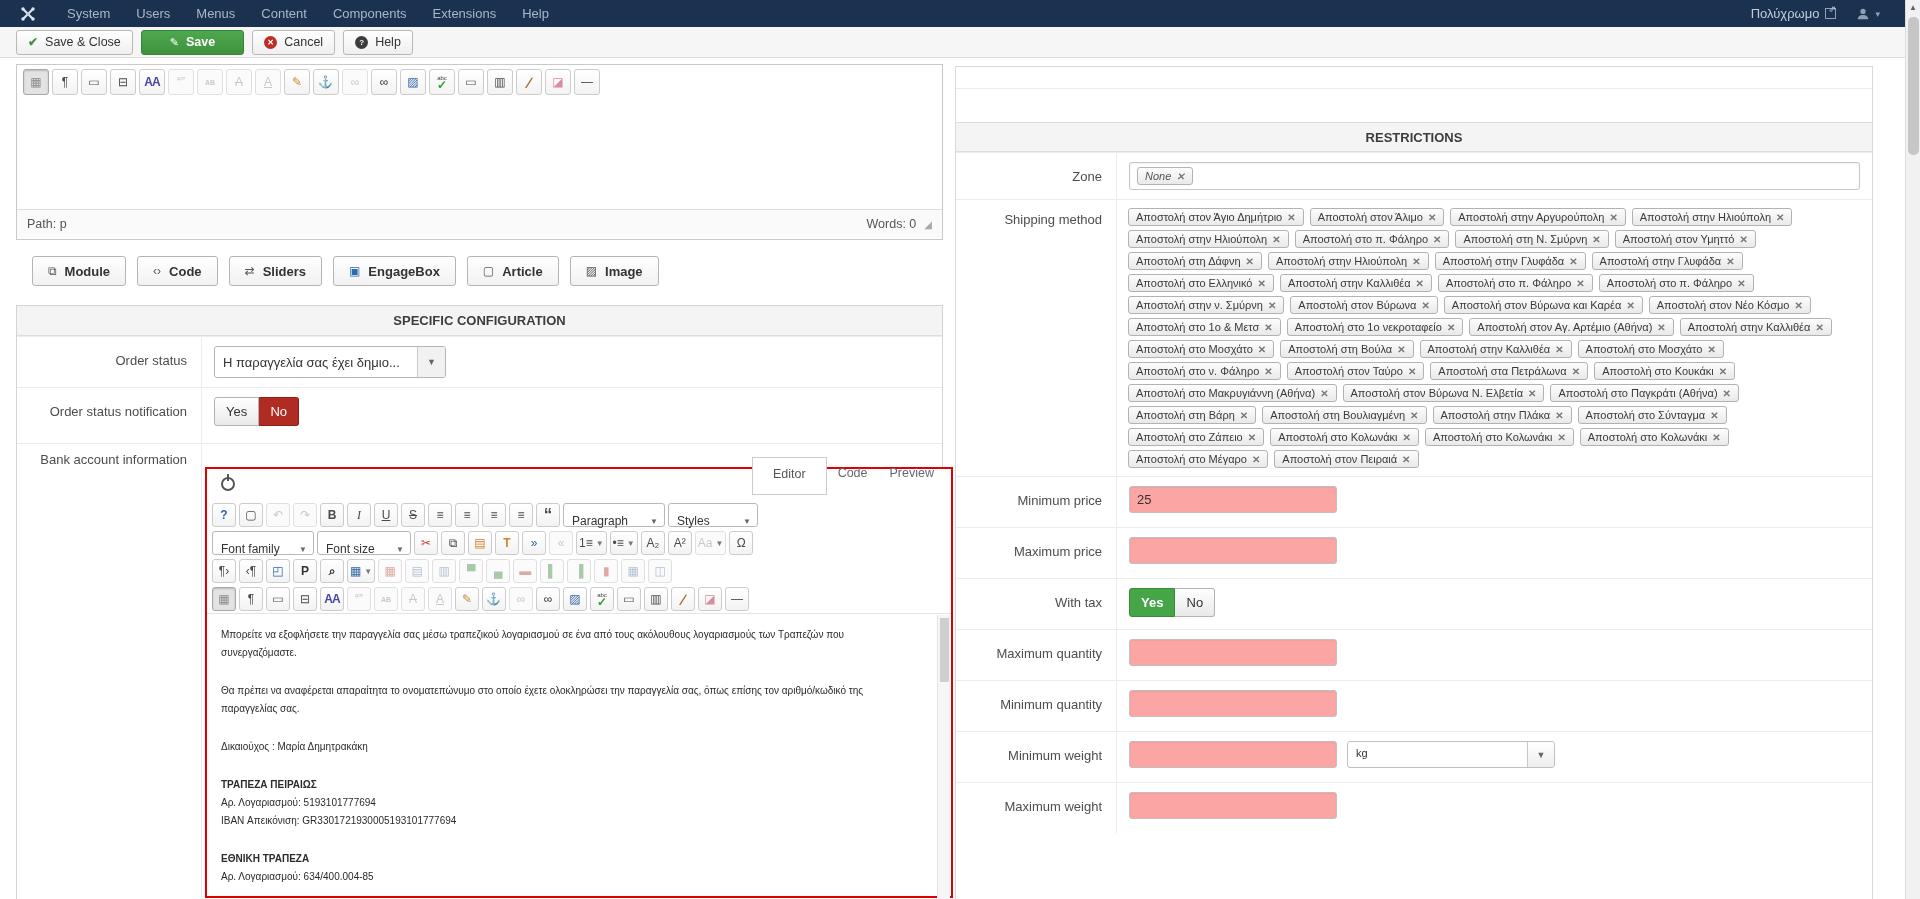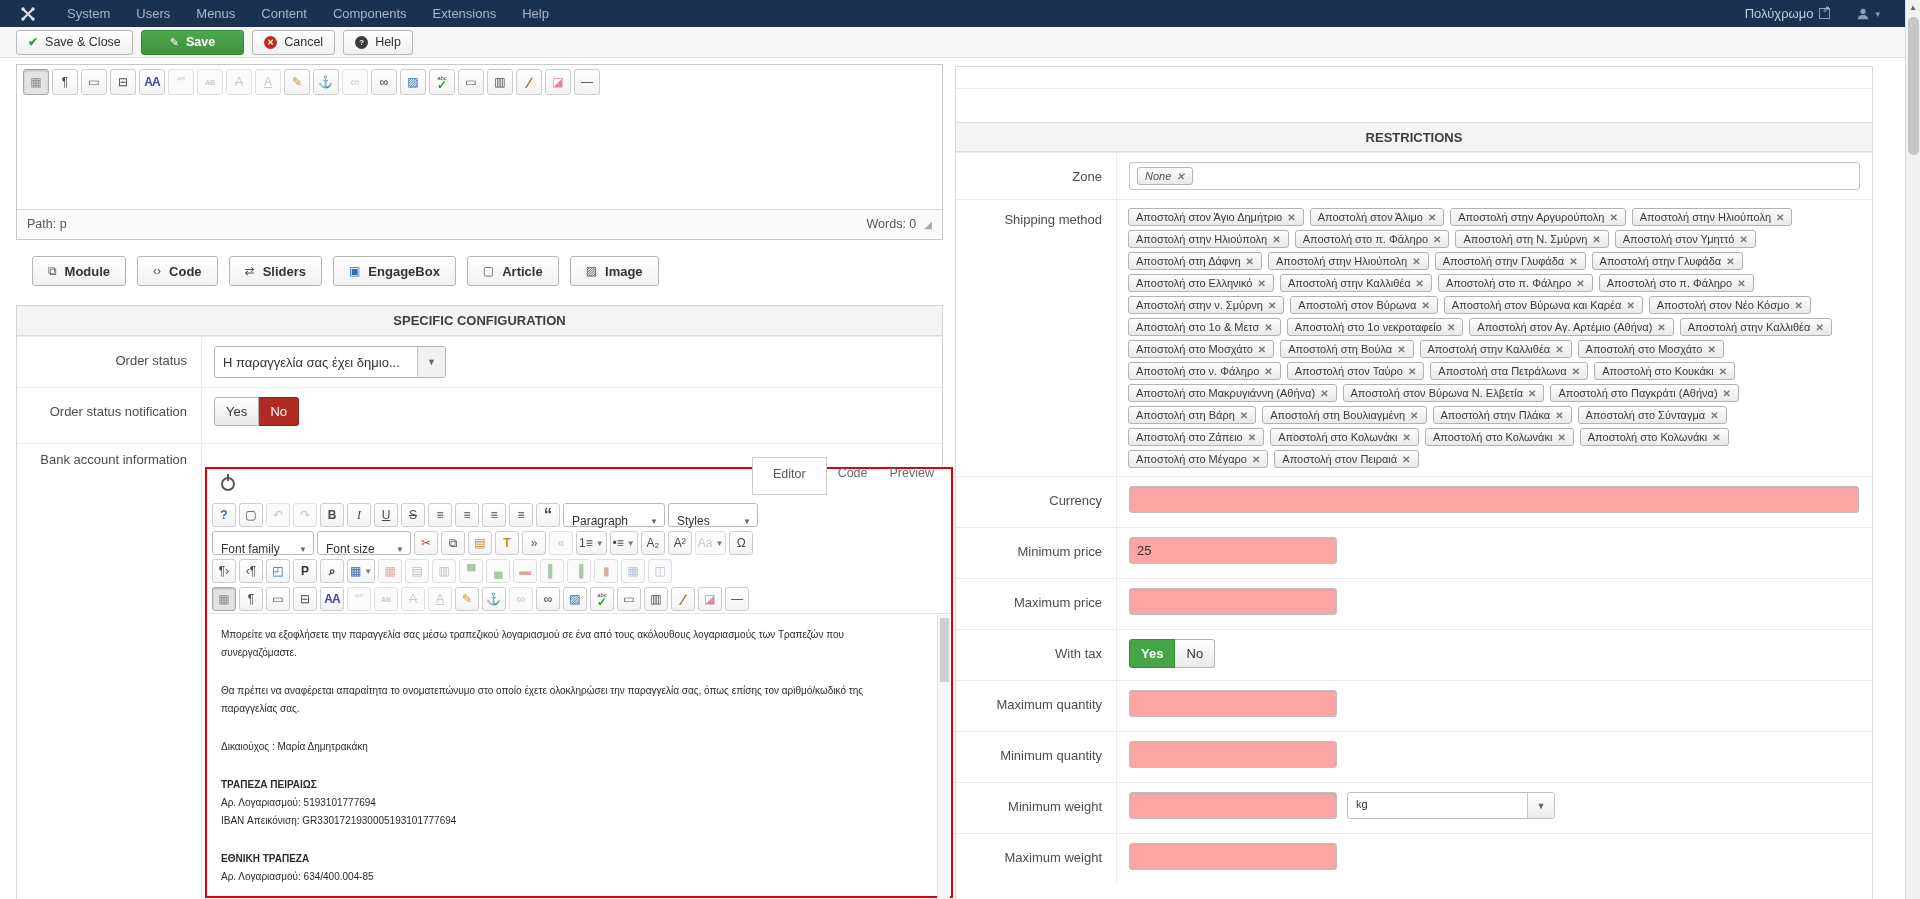--- a/index.html
+++ b/index.html
@@ -6,21 +6,21 @@
   html,body { width:1920px; height:899px; overflow:hidden; background:#fff;
     font-family:"Liberation Sans", sans-serif; color:#333; }
   #app { position:relative; width:1920px; height:899px; overflow:hidden; background:#fff; }
 
   
   .topbar { position:absolute; left:0; top:0; width:1920px; height:27px; background:#1b3150;
     display:flex; align-items:center; }
   .brand { margin:0 18px 0 20px; display:flex; align-items:center; }
   .menu { display:flex; list-style:none; }
   .menu li { color:#aab7c6; font-size:13px; padding:0 13px; cursor:pointer; line-height:27px; }
-  .topbar-right { margin-left:auto; display:flex; align-items:center; margin-right:40px; gap:26px; }
+  .topbar-right { margin-left:auto; display:flex; align-items:center; margin-right:40px; gap:20px; }
   .site-link { color:#c3cdd9; font-size:13px; display:flex; align-items:center; gap:6px; cursor:pointer; }
   .ext-ic { display:inline-block; width:11px; height:11px; border:1px solid #8fa0b5; position:relative; }
   .ext-ic:before { content:"⇗"; position:absolute; top:-5px; left:2px; font-size:9px; color:#c3cdd9; }
   .user-ic { width:14px; height:14px; fill:#8fa0b5; }
   .caret-sm { color:#8fa0b5; font-size:9px; }
 
   
   .win-scroll { position:absolute; right:0; top:0; width:15px; height:899px; background:#f1f1f1;
     border-left:1px solid #dcdcdc; z-index:50; }
   .win-scroll .up { height:16px; text-align:center; font-size:8px; color:#606060; line-height:16px;
@@ -794,26 +794,20 @@
               <span class="x">✕</span>
             </span>
             <span class="chip">
               <span>Αποστολή στον Πειραιά</span>
               <span class="x">✕</span>
             </span>
           </div>
       </div>
     </div>
 
-    <div class="frow rrow">
-      <div class="lbl">Currency</div>
-      <div class="ctl">
-        <input class="tin in-full" value="" style="">
-      </div>
-    </div>
 
     <div class="frow rrow">
       <div class="lbl">Minimum price</div>
       <div class="ctl">
         <input class="tin in-sm" value="25" style="">
       </div>
     </div>
 
     <div class="frow rrow">
       <div class="lbl">Maximum price</div>

